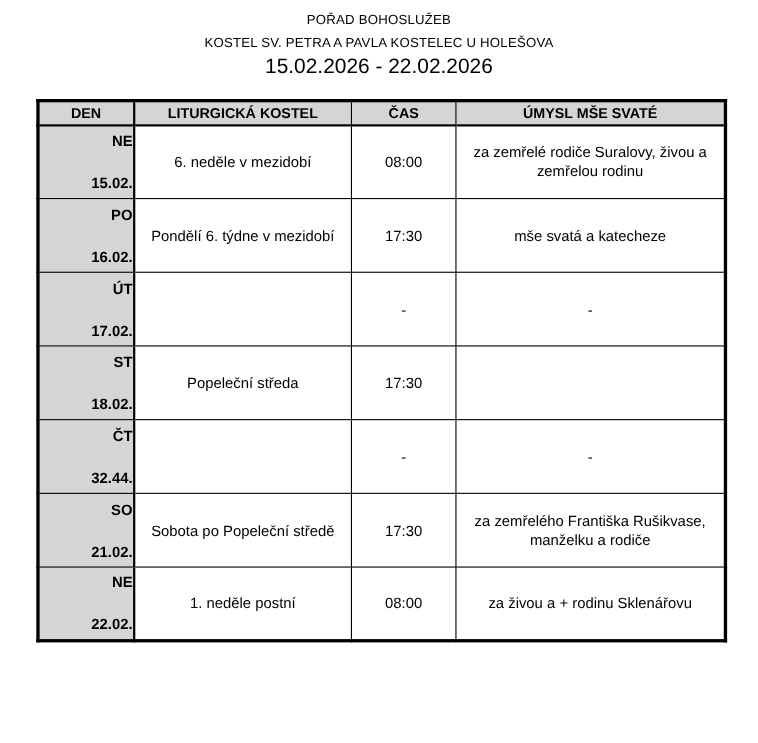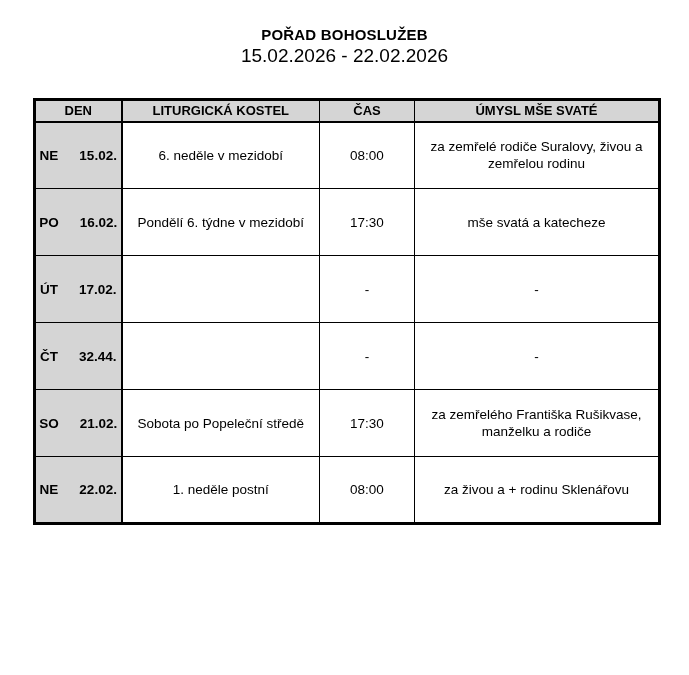--- a/index.html
+++ b/index.html
@@ -11,41 +11,40 @@
     color: #000000;
     font-family: "Liberation Sans", sans-serif;
     position: relative;
   }
   .page-header {
     text-align: center;
     padding-top: 8px;
     line-height: 21px;
   }
   .title-line {
-    font-size: 15px;
-    font-weight: bold;
+    font-size: 12px;
+    font-weight: normal;
     letter-spacing: 0.2px;
-    margin-top: 16px;
   }
   .date-line {
     font-size: 19px;
     font-weight: normal;
   }
   table.schedule {
     position: absolute;
     left: 33px;
     top: 90px;
     width: 625px;
     border-collapse: collapse;
     table-layout: fixed;
   }
   table.schedule, table.schedule th, table.schedule td {
     border: 1.5px solid #000000;
   }
-  table.schedule { border-width: 3px; margin-top: 8px; }
+  table.schedule { border-width: 3px; }
   th {
     background: #d5d5d5;
     font-size: 13px;
     font-weight: bold;
     height: 22px;
     text-align: center;
     vertical-align: middle;
     border-bottom-width: 2px !important;
     padding: 0;
   }
@@ -61,30 +60,32 @@
   td.day-cell {
     background: #d5d5d5;
     font-weight: bold;
     font-size: 13.5px;
   }
   .day-wrap {
     display: flex;
     justify-content: center;
     align-items: flex-end;
     gap: 21px;
+    flex-direction: column;
   }
   td.celeb-cell { padding: 4px 14px; }
   td.time-cell { padding: 0 2px; }
   td.int-cell { padding: 0 6px; }
 </style>
 </head>
 <body>
 
 <div class="page-header">
   <div class="title-line">POŘAD BOHOSLUŽEB</div>
+  <div class="title-line">KOSTEL SV. PETRA A PAVLA KOSTELEC U HOLEŠOVA</div>
   <div class="date-line">15.02.2026 - 22.02.2026</div>
 </div>
 
 <table class="schedule">
   <colgroup>
     <col style="width:87px">
     <col style="width:198px">
     <col style="width:95px">
     <col style="width:245px">
   </colgroup>
@@ -126,20 +127,31 @@
           <span>17.02.</span>
         </div>
       </td>
       <td class="celeb-cell"></td>
       <td class="time-cell">-</td>
       <td class="int-cell">-</td>
     </tr>
     <tr>
       <td class="day-cell">
         <div class="day-wrap">
+          <span>ST</span>
+          <span>18.02.</span>
+        </div>
+      </td>
+      <td class="celeb-cell">Popeleční středa</td>
+      <td class="time-cell">17:30</td>
+      <td class="int-cell"></td>
+    </tr>
+    <tr>
+      <td class="day-cell">
+        <div class="day-wrap">
           <span>ČT</span>
           <span>32.44.</span>
         </div>
       </td>
       <td class="celeb-cell"></td>
       <td class="time-cell">-</td>
       <td class="int-cell">-</td>
     </tr>
     <tr>
       <td class="day-cell">

